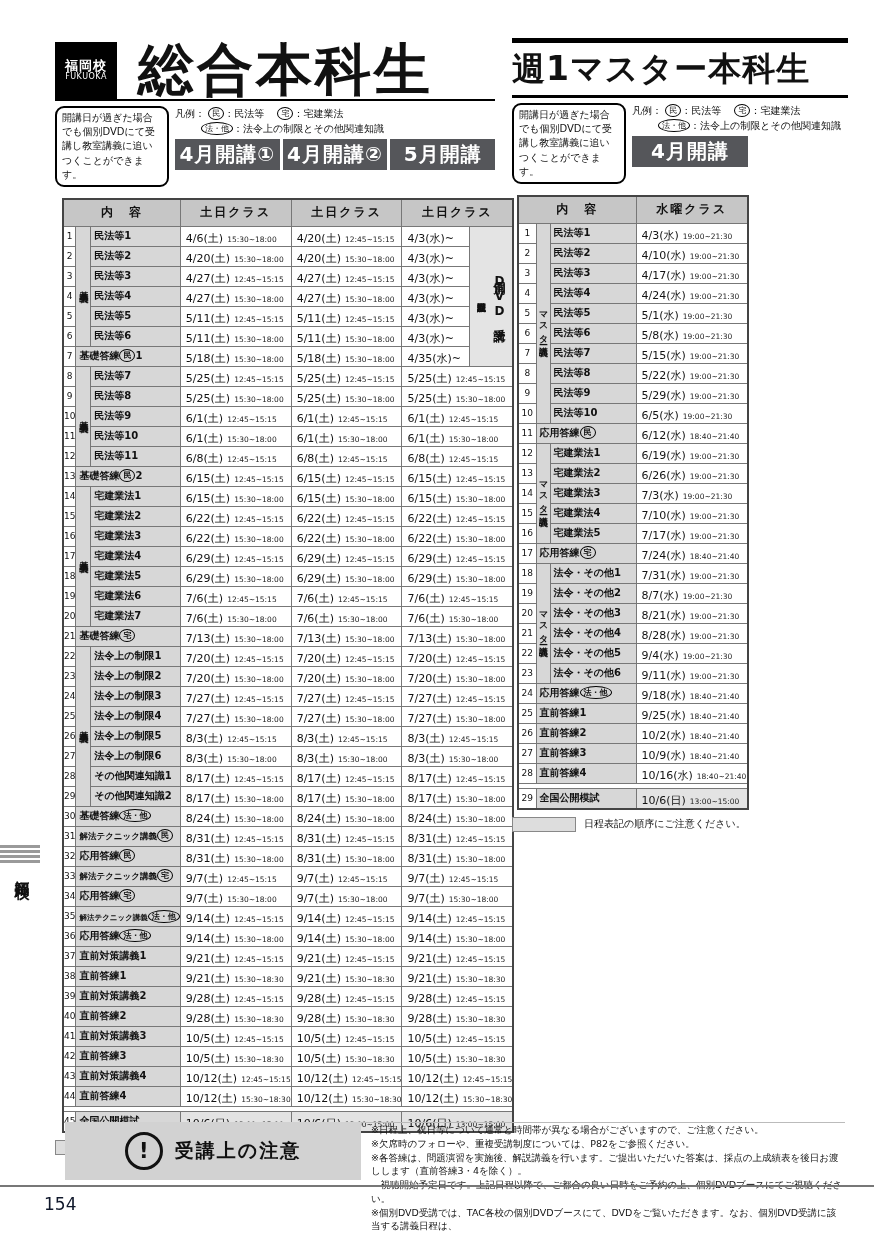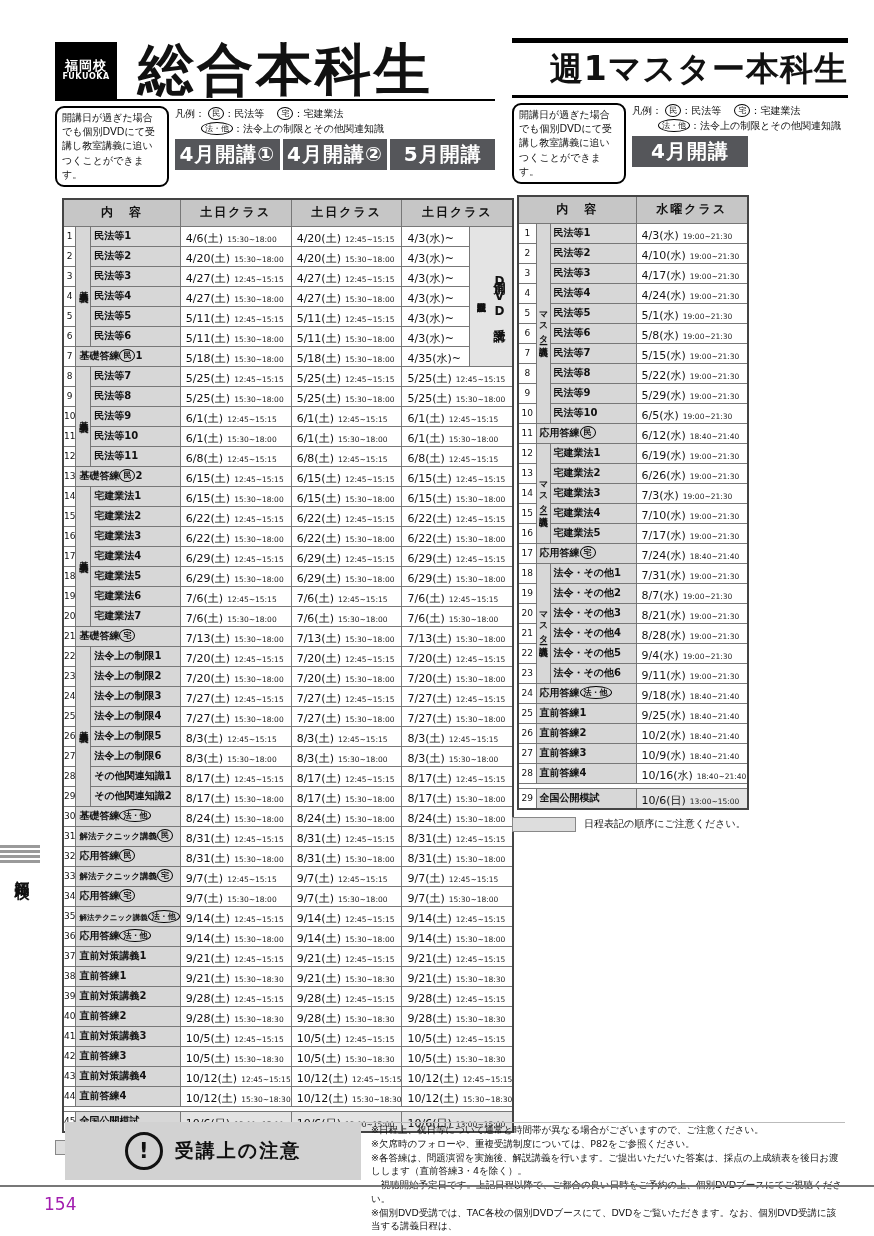--- a/index.html
+++ b/index.html
@@ -7,24 +7,24 @@
   .page{position:relative;width:874px;height:1236px;background:#fff;overflow:hidden;}
 
   
   .sec-left{position:absolute;left:55px;top:42px;width:440px;}
   .sec-right{position:absolute;left:512px;top:38px;width:336px;}
 
   
   .hd-left{display:flex;align-items:stretch;border-bottom:2px solid #000;height:57px;}
   .badge{background:#000;color:#fff;width:62px;display:flex;flex-direction:column;justify-content:center;align-items:center;line-height:1.1;}
   .badge .b1{font-size:13px;font-weight:bold;letter-spacing:1px;}
-  .badge .b2{font-size:8px;letter-spacing:.5px;font-weight:bold;}
+  .badge .b2{font-size:8px;letter-spacing:.5px;}
   .title-l{font-size:56px;font-weight:900;letter-spacing:3px;margin-left:21px;line-height:56px;white-space:nowrap;}
   .hd-right{border-top:5px solid #000;border-bottom:3px solid #000;}
-  .title-r{font-size:33px;font-weight:900;letter-spacing:1px;line-height:52px;white-space:nowrap;text-align:right;}
+  .title-r{font-size:33px;font-weight:900;letter-spacing:1px;line-height:52px;white-space:nowrap;}
 
   
   .subrow{display:flex;margin-top:5px;}
   .dvdnote{width:100px;min-width:100px;border:2px solid #000;border-radius:9px;padding:3px 5px;font-size:10px;font-weight:normal;line-height:1.42;}
   .legcol{margin-left:6px;flex:1;}
   .legend{font-size:10px;line-height:1.5;white-space:nowrap;}
   .legend .l2{margin-left:26px;}
   .mark{display:inline-block;border:1px solid #000;border-radius:50%;font-size:8px;line-height:9px;padding:1px 3px;vertical-align:1px;}
   .heads{display:flex;gap:3px;margin-top:3px;}
   .headbox{background:#55565a;color:#fff;font-size:20px;font-weight:bold;text-align:center;height:31px;line-height:31px;letter-spacing:1px;flex:1;}
@@ -61,21 +61,21 @@
   .stripe{height:3px;background:#9a9a9a;margin-bottom:2px;width:40px;}
   .tabtxt{writing-mode:vertical-rl;text-orientation:upright;font-size:15px;font-weight:bold;margin-left:12px;margin-top:6px;letter-spacing:2px;}
 
   
   .notice{position:absolute;left:65px;top:1122px;width:780px;display:flex;}
   .nbox{width:296px;min-width:296px;height:58px;background:#d2d2d2;display:flex;align-items:center;justify-content:center;gap:12px;}
   .nicon{width:32px;height:32px;border:3px solid #111;border-radius:50%;display:flex;align-items:center;justify-content:center;font-size:21px;font-weight:bold;background:#d2d2d2;}
   .ntitle{font-size:19px;font-weight:bold;letter-spacing:2px;}
   .nlines{padding-left:10px;font-size:9.5px;line-height:1.45;border-top:1px solid #bbb;}
   .page-rule{position:absolute;left:0;top:1185px;width:874px;border-top:2px solid #777;}
-  .pagenum{position:absolute;left:44px;top:1194px;font-size:17px;color:#a21caf;}
+  .pagenum{position:absolute;left:44px;top:1194px;font-size:17px;color:#0f172a;}
 </style>
 </head>
 <body>
 
 <div class="page">
 
   <div class="sec-left">
     <div class="hd-left">
       <div class="badge">
         <span class="b1">福岡校</span>

